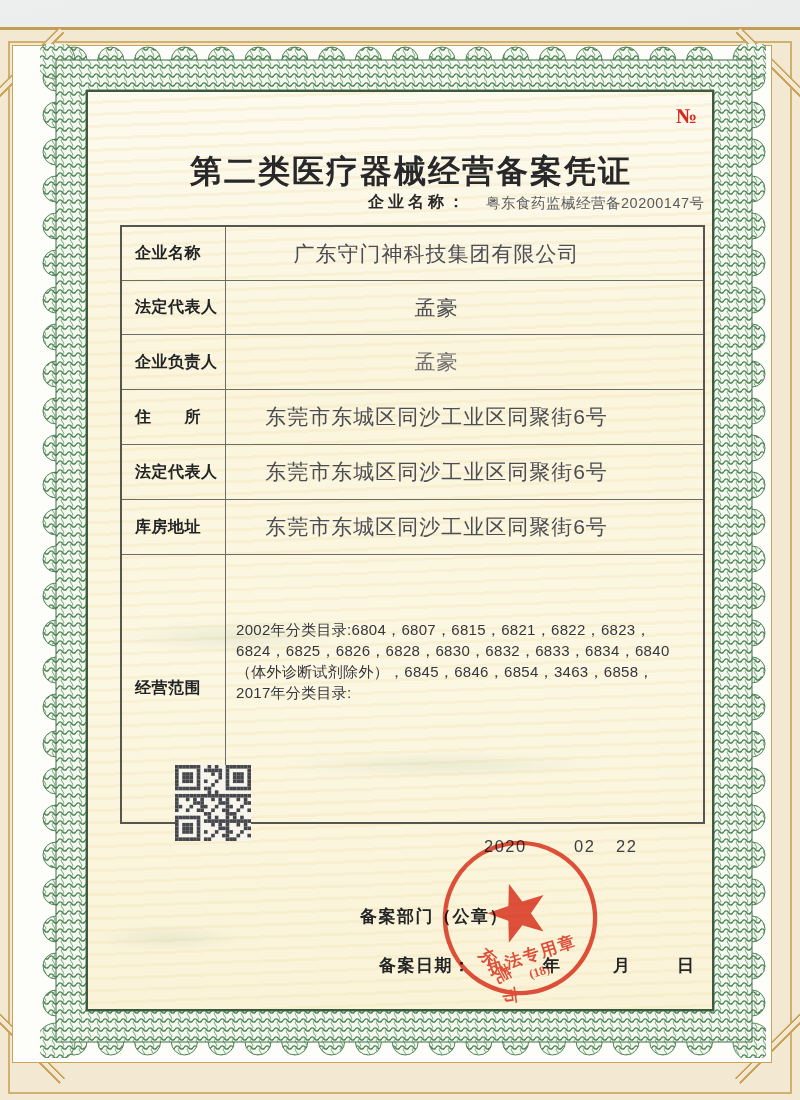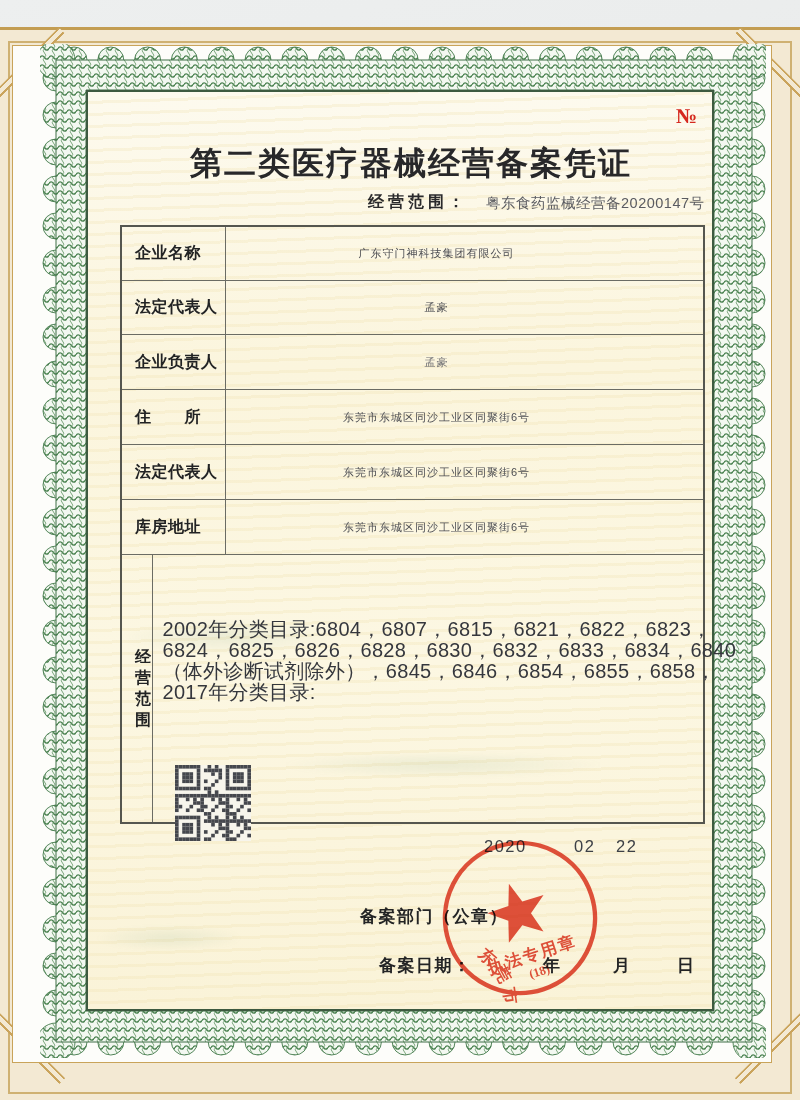--- a/index.html
+++ b/index.html
@@ -24,40 +24,40 @@
   .paper{position:absolute;left:86px;top:90px;width:628px;height:921px;box-sizing:border-box;
          border:2px solid #3d5a40;
          background-image:
            repeating-linear-gradient(178deg, rgba(255,255,255,0) 0 9px, rgba(240,226,178,.30) 9px 12px),
            linear-gradient(180deg,#fdfaee 0%,#fbf5dd 30%,#fcf7e2 62%,#faf3d8 100%);}
   .ghost{position:absolute;filter:blur(2px);opacity:.5;pointer-events:none;
          background:radial-gradient(ellipse at center, rgba(130,165,130,.28) 0%, rgba(130,165,130,0) 70%);}
   .serif{font-family:"Liberation Serif",serif;}
   .no{position:absolute;left:470px;top:12px;width:140px;text-align:right;
       color:#d5281e;font-size:21px;font-weight:bold;letter-spacing:1px;}
-  .title{position:absolute;left:0;right:0;top:42px;margin:8px;text-align:center;padding-left:22px;
+  .title{position:absolute;left:0;right:0;top:42px;margin:16px;text-align:center;padding-left:22px;
          font-size:32px;font-weight:bold;letter-spacing:2px;color:#28282a;}
   .regline{position:absolute;left:0;top:100px;width:100%;height:22px;}
   .reglabel{position:absolute;left:280px;font-size:16px;font-weight:bold;letter-spacing:4px;color:#2a2a2c;}
   .regvalue{position:absolute;left:398px;top:2px;font-size:14.5px;color:#5a5b60;letter-spacing:.5px;}
   
   .table{position:absolute;left:32px;top:133px;width:585px;height:599px;box-sizing:border-box;
          border:2px solid #55564f;display:flex;flex-direction:column;}
   .row{display:flex;border-bottom:1px solid #6b6c64;box-sizing:border-box;}
   .row:last-child{border-bottom:none;flex:1;}
   .cell-l{width:104px;box-sizing:border-box;border-right:1px solid #6b6c64;
           display:flex;align-items:center;padding-left:13px;
           font-size:16px;font-weight:bold;color:#222324;letter-spacing:.5px;}
   .cell-v{flex:1;display:flex;align-items:center;justify-content:center;
-          padding-right:56px;font-size:11px;color:#4c4d52;letter-spacing:1px;}
+          padding-right:56px;font-size:21px;color:#4c4d52;letter-spacing:1px;}
   .r1{height:54px}.r2{height:54px}.r3{height:55px}.r4{height:55px}
   .r5{height:55px}.r6{height:55px}.r7{height:55px}
   .row.r3 .cell-v{color:#6e6e72}
   .row.r4 .cell-v{color:#77777a}
-  .scope{flex:1;padding:64px 26px 12px 10px;font-size:20px;line-height:21px;
+  .scope{flex:1;padding:64px 26px 12px 10px;font-size:15px;line-height:21px;
          color:#35373d;letter-spacing:.3px;}
   .scope div{white-space:nowrap;}
   
   .qr{position:absolute;left:87px;top:673px;}
   .issued{position:absolute;left:0;top:734px;width:100%;height:20px;
           font-size:16.5px;color:#3c4046;letter-spacing:1.5px;margin-top:11px;}
   .issued .y{position:absolute;left:396px;} .issued .m{position:absolute;left:486px;}
   .issued .d{position:absolute;left:528px;}
   .dept{position:absolute;left:272px;top:780px;font-size:17px;font-weight:bold;
         letter-spacing:1.5px;color:#232425;margin-top:33px;}
@@ -184,21 +184,21 @@
 
   <div class="paper">
     <div class="ghost" style="left:6px;top:833px;width:150px;height:26px;"></div>
     <div class="ghost" style="left:190px;top:660px;width:330px;height:26px;"></div>
     <div class="ghost" style="left:30px;top:528px;width:220px;height:34px;"></div>
 
     <div class="no serif">№</div>
     <h1 class="title serif">第二类医疗器械经营备案凭证</h1>
 
     <div class="regline">
-      <span class="reglabel serif">经营范围：</span>
+      <span class="reglabel serif">企业名称：</span>
       <span class="regvalue">粤东食药监械经营备20200147号</span>
     </div>
 
     <div class="table">
       <div class="row r1">
         <div class="cell-l">企业名称</div>
         <div class="cell-v">广东守门神科技集团有限公司</div>
       </div>
       <div class="row r2">
         <div class="cell-l">法定代表人</div>
@@ -218,21 +218,21 @@
       </div>
       <div class="row r7">
         <div class="cell-l">库房地址</div>
         <div class="cell-v">东莞市东城区同沙工业区同聚街6号</div>
       </div>
       <div class="row r8">
         <div class="cell-l">经营范围</div>
         <div class="scope">
           <div>2002年分类目录:6804，6807，6815，6821，6822，6823，</div>
           <div>6824，6825，6826，6828，6830，6832，6833，6834，6840</div>
-          <div>（体外诊断试剂除外），6845，6846，6854，6855，6858，</div>
+          <div>（体外诊断试剂除外），6845，6846，6854，3463，6858，</div>
           <div>2017年分类目录:</div>
         </div>
       </div>
     </div>
 
     <svg class="qr" id="qrsvg" width="76" height="76" viewBox="0 0 76 76">
         <rect x="0" y="0" width="76" height="76" fill="#f7f5ec"></rect>
         <rect x="0.00" y="0.00" width="3.62" height="3.62" fill="#45474d"></rect>
         <rect x="3.62" y="0.00" width="3.62" height="3.62" fill="#45474d"></rect>
         <rect x="7.24" y="0.00" width="3.62" height="3.62" fill="#45474d"></rect>

